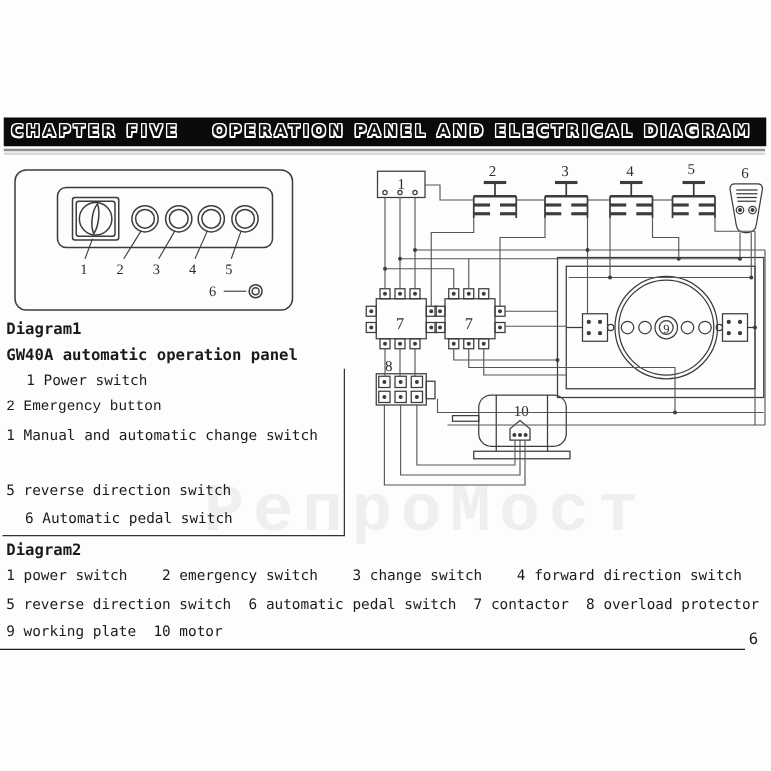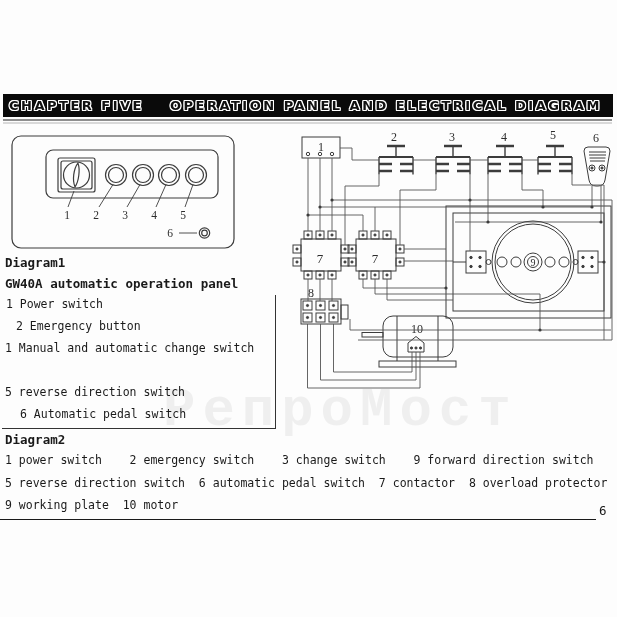--- a/index.html
+++ b/index.html
@@ -329,29 +329,29 @@
             <circle cx="604" cy="262" r="1.6"></circle>
           <circle cx="540" cy="330" r="1.6"></circle>
             <circle cx="446" cy="288" r="1.6"></circle>
         </g>
       </g>
     </g>
   </svg>
 
   <div class="abs h-bold" style="left:5px;top:255px;">Diagram1</div>
   <div class="abs h-bold" style="left:5px;top:276px;">GW40A automatic operation panel</div>
-  <div class="abs t-item" style="left:6px;top:297px;">1 Power switch</div>
-  <div class="abs t-item" style="left:16px;top:319px;">2 Emergency button</div>
+  <div class="abs t-item" style="left:21px;top:297px;">1 Power switch</div>
+  <div class="abs t-item" style="left:5px;top:319px;font-family:Liberation Mono, monospace;">2 Emergency button</div>
   <div class="abs t-item" style="left:5px;top:341px;">1 Manual and automatic change switch</div>
   <div class="abs t-item" style="left:5px;top:385px;">5 reverse direction switch</div>
   <div class="abs t-item" style="left:5px;top:407px;margin-left:15px;">6 Automatic pedal switch</div>
   <div class="abs vline"></div>
   <div class="abs hline"></div>
 
   <div class="abs h-bold" style="left:5px;top:432px;">Diagram2</div>
-  <div class="abs t-item" style="left:5px;top:453px;">1 power switch    2 emergency switch    3 change switch    9 forward direction switch</div>
+  <div class="abs t-item" style="left:5px;top:453px;">1 power switch    2 emergency switch    3 change switch    4 forward direction switch</div>
   <div class="abs t-item" style="left:5px;top:476px;">5 reverse direction switch  6 automatic pedal switch  7 contactor  8 overload protector</div>
   <div class="abs t-item" style="left:5px;top:498px;">9 working plate  10 motor</div>
 
   <div class="abs footline"></div>
   <div class="abs" id="page-number">6</div>
 
 </div>
 
 </body></html>

